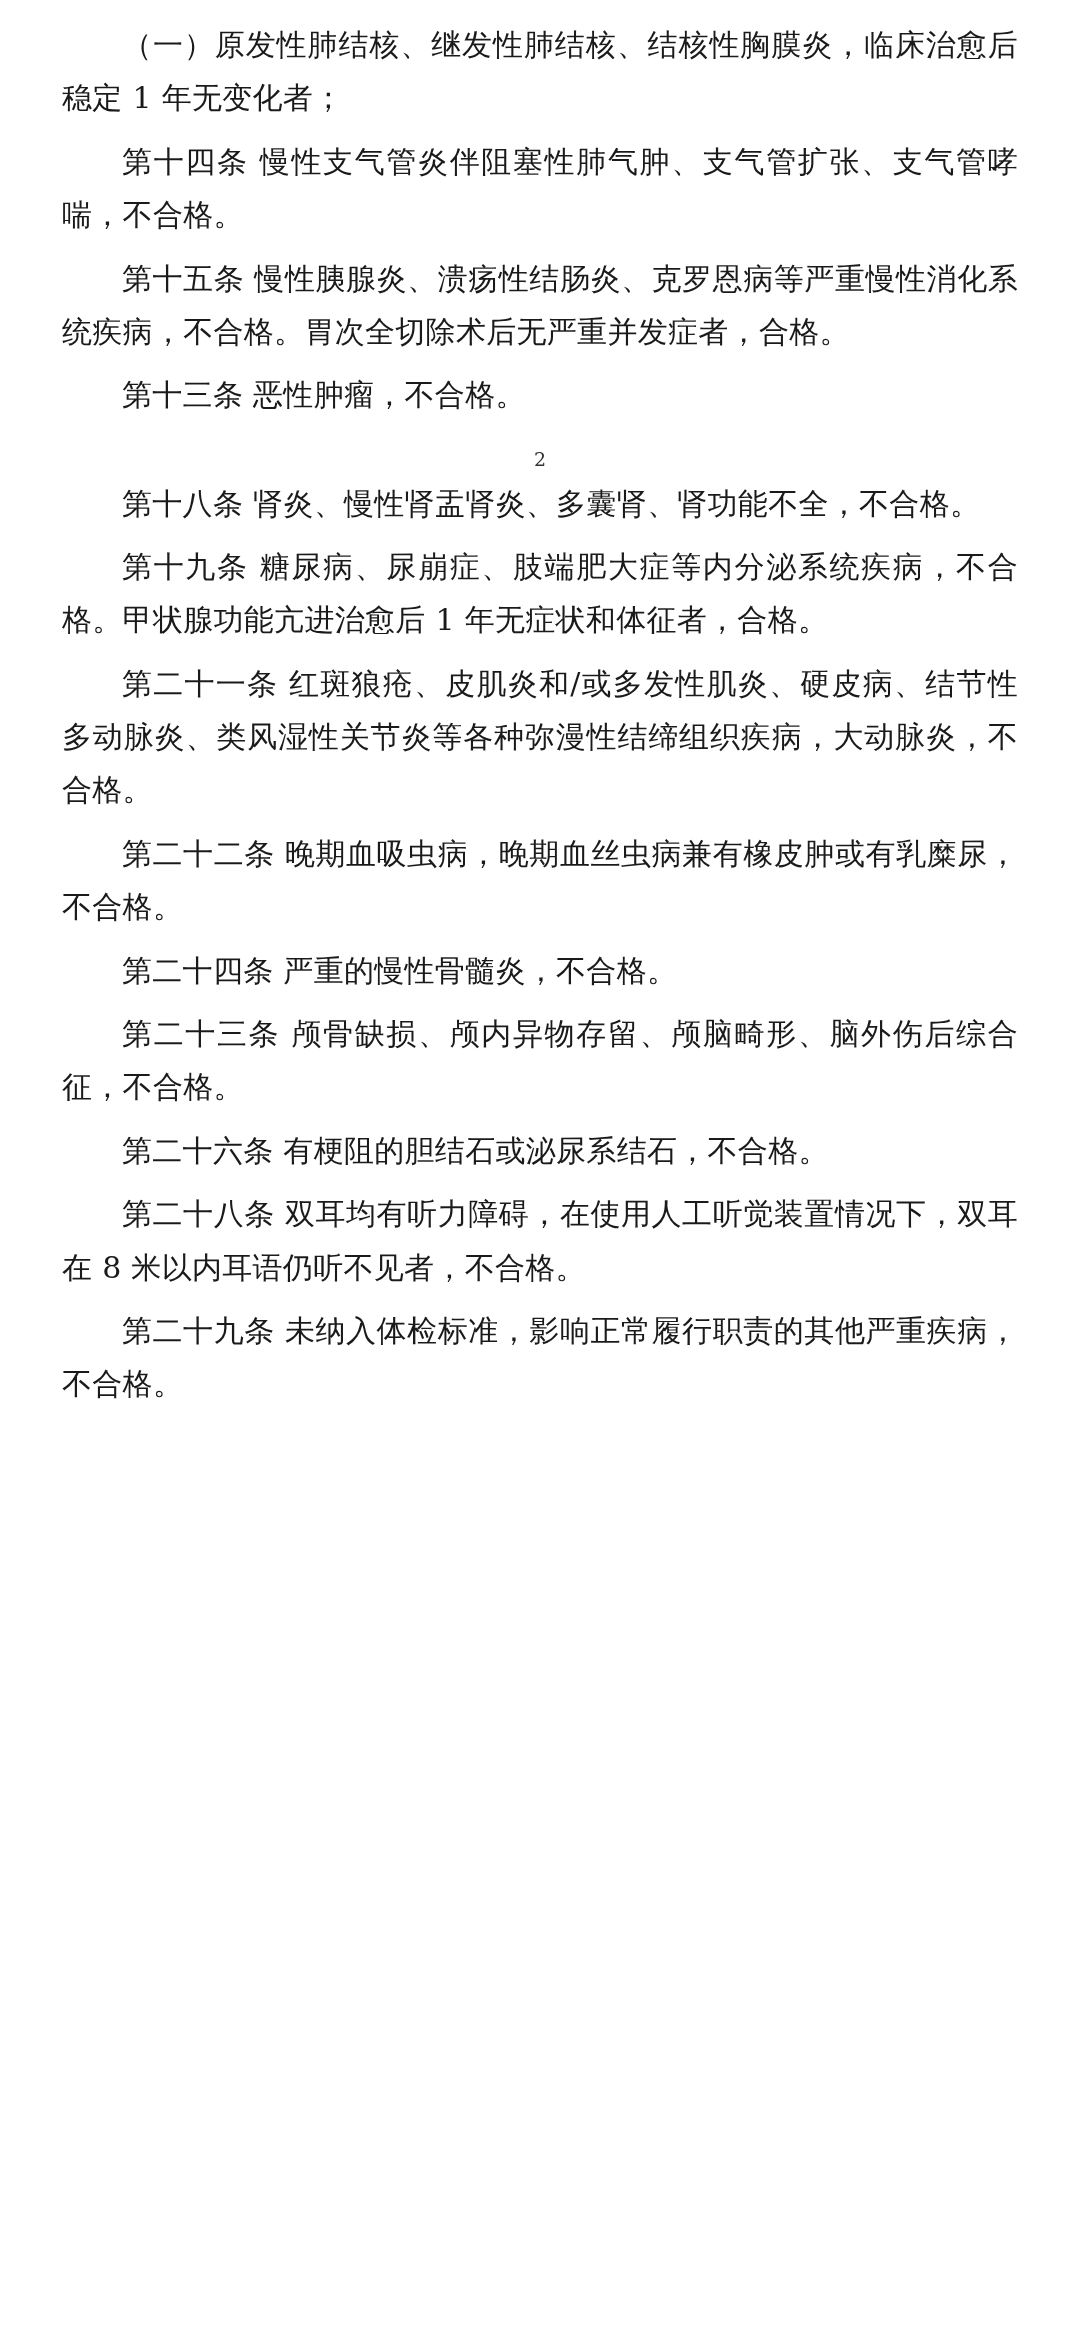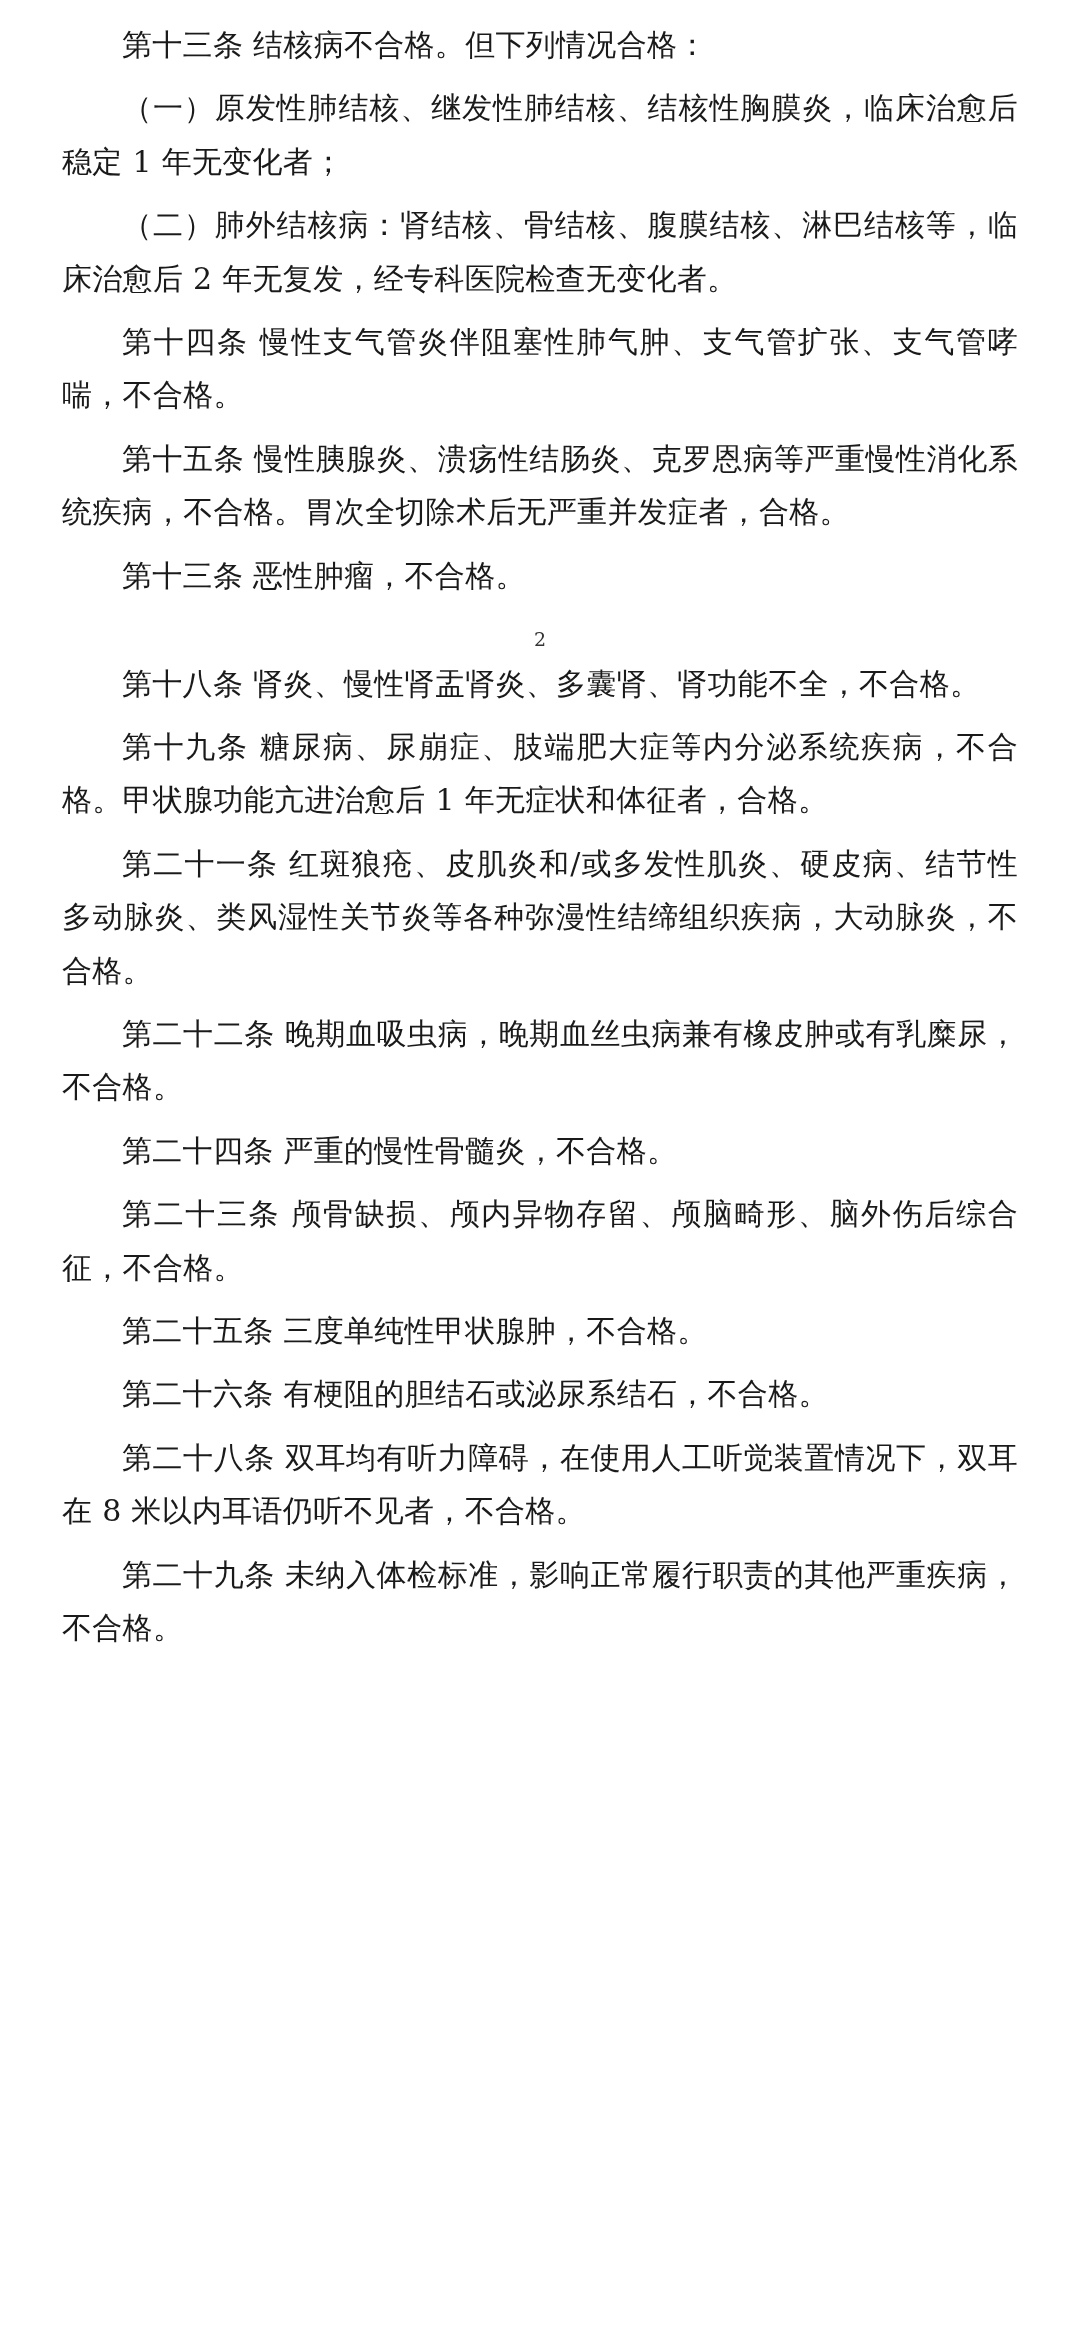--- a/index.html
+++ b/index.html
@@ -39,36 +39,33 @@
     line-height: 1.2;
     font-family: "DejaVu Serif", "Liberation Serif", serif;
   }
 </style>
 </head>
 <body>
 
 <div class="page">
 
   <div>
-    <p class="para indent">第十三条  结核病不合格。但下列情况合格：</p>
     <p class="para indent">（一）原发性肺结核、继发性肺结核、结核性胸膜炎，临床治愈后稳定 1 年无变化者；</p>
-    <p class="para indent">（二）肺外结核病：肾结核、骨结核、腹膜结核、淋巴结核等，临床治愈后 2 年无复发，经专科医院检查无变化者。</p>
     <p class="para indent">第十四条  慢性支气管炎伴阻塞性肺气肿、支气管扩张、支气管哮喘，不合格。</p>
     <p class="para indent">第十五条  慢性胰腺炎、溃疡性结肠炎、克罗恩病等严重慢性消化系统疾病，不合格。胃次全切除术后无严重并发症者，合格。</p>
     <p class="para indent">第十三条  恶性肿瘤，不合格。</p>
   </div>
 
   <div class="pagenum">2</div>
 
   <div>
     <p class="para indent">第十八条  肾炎、慢性肾盂肾炎、多囊肾、肾功能不全，不合格。</p>
     <p class="para indent">第十九条  糖尿病、尿崩症、肢端肥大症等内分泌系统疾病，不合格。甲状腺功能亢进治愈后 1 年无症状和体征者，合格。</p>
     <p class="para indent">第二十一条  红斑狼疮、皮肌炎和/或多发性肌炎、硬皮病、结节性多动脉炎、类风湿性关节炎等各种弥漫性结缔组织疾病，大动脉炎，不合格。</p>
     <p class="para indent">第二十二条  晚期血吸虫病，晚期血丝虫病兼有橡皮肿或有乳糜尿，不合格。</p>
     <p class="para indent">第二十四条  严重的慢性骨髓炎，不合格。</p>
     <p class="para indent">第二十三条  颅骨缺损、颅内异物存留、颅脑畸形、脑外伤后综合征，不合格。</p>
-    <p class="para indent">第二十五条  三度单纯性甲状腺肿，不合格。</p>
     <p class="para indent">第二十六条  有梗阻的胆结石或泌尿系结石，不合格。</p>
     <p class="para indent">第二十八条  双耳均有听力障碍，在使用人工听觉装置情况下，双耳在 8 米以内耳语仍听不见者，不合格。</p>
     <p class="para indent">第二十九条  未纳入体检标准，影响正常履行职责的其他严重疾病，不合格。</p>
   </div>
 
 </div>
 
 </body></html>

